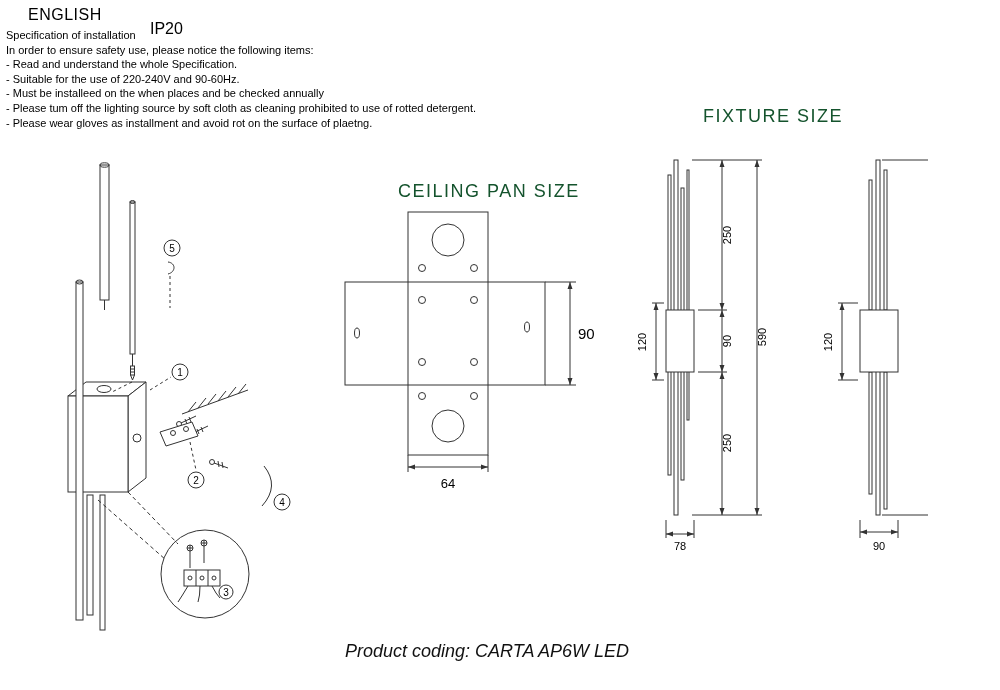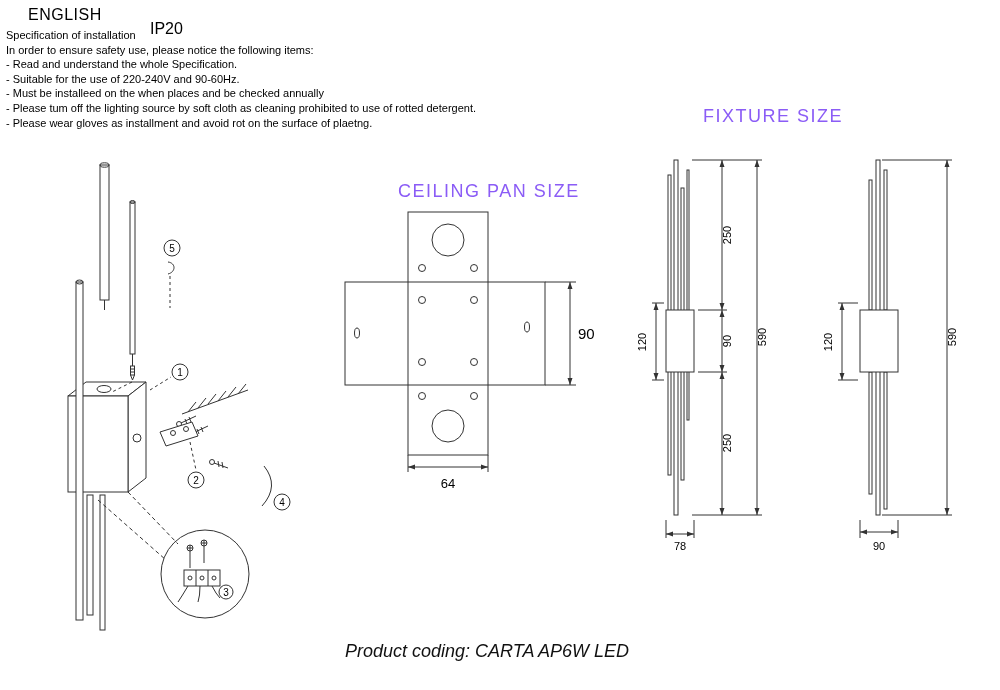--- a/index.html
+++ b/index.html
@@ -1,22 +1,22 @@
 <!DOCTYPE html>
 <html><head>
 <meta charset="utf-8">
 <style>
   html,body{margin:0;padding:0;background:#fff;}
   .page{position:relative;width:928px;height:690px;background:#ffffff;overflow:hidden;
-        font-family:"Liberation Sans",sans-serif;color:#000;padding-left:40px;}
+        font-family:"Liberation Sans",sans-serif;color:#000;}
   .abs{position:absolute;}
   .hdr-lang{left:28px;top:6px;font-size:16px;letter-spacing:.5px;}
   .hdr-ip{left:150px;top:20px;font-size:16px;text-align:center;}
   .spec{left:6px;top:28px;font-size:11px;line-height:14.6px;white-space:nowrap;}
-  .sec-title{font-size:18px;letter-spacing:1.5px;color:#8b5cf6;}
+  .sec-title{font-size:18px;letter-spacing:1.5px;color:#14532d;}
   .ceiling-title{left:398px;top:181px;}
   .fixture-title{left:703px;top:106px;}
   .product{left:345px;top:641px;font-size:18px;color:#111;font-style:italic;}
   svg{overflow:visible;}
   svg text{font-family:"Liberation Sans",sans-serif;fill:#000;}
   .dim{font-size:11px;}
   .dim-big{font-size:15px;}
   .dim-med{font-size:13px;}
   .callout{font-size:10px;}
 </style>

